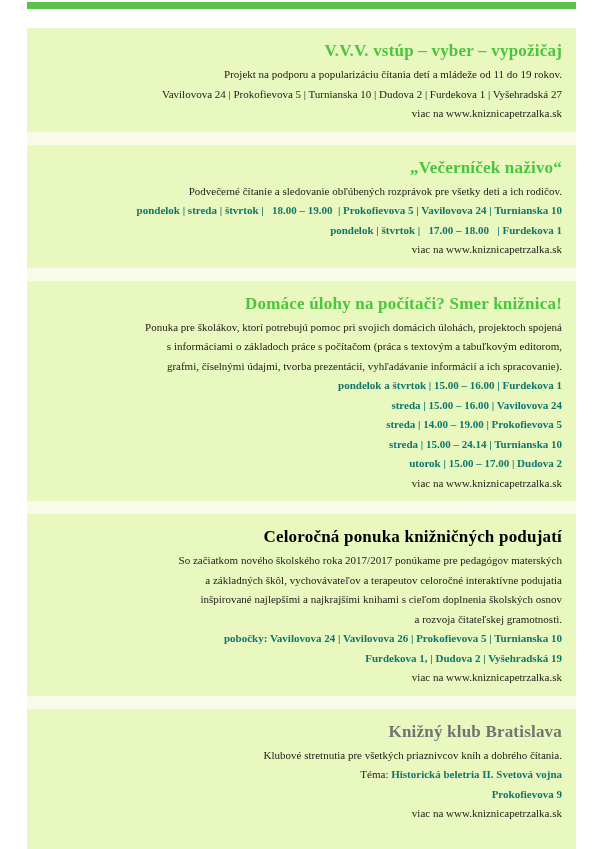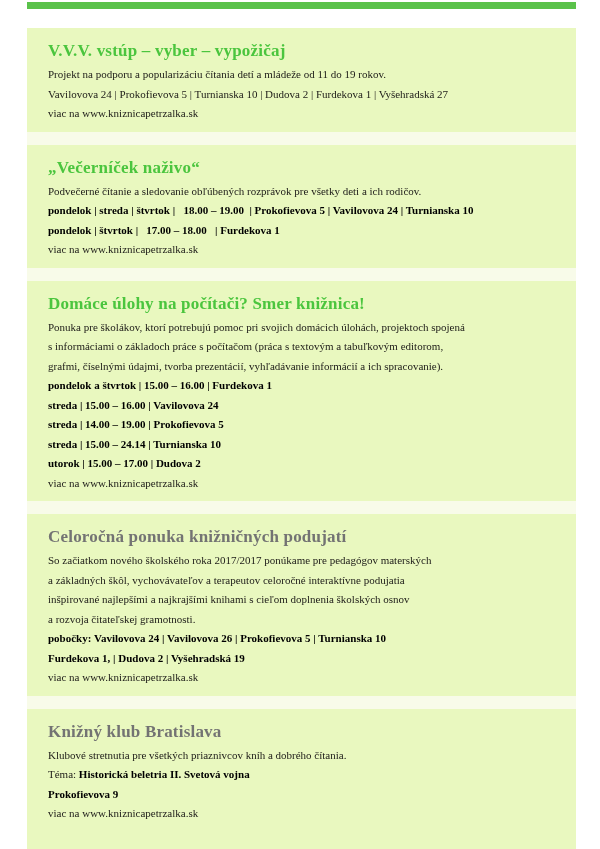--- a/index.html
+++ b/index.html
@@ -16,39 +16,40 @@
     width: 549px; height: 7px;
   }
   .col {
     position: absolute;
     left: 27px; top: 28px;
     width: 549px;
   }
   .block {
     padding: 11px 14px 8px 21px;
     box-sizing: border-box;
+    text-align: right;
   }
   .block.last { padding-bottom: 40px; }
   .gap { height: 13px; }
   .heading {
     font-size: 17px;
     font-weight: bold;
     line-height: 23px;
     margin: 0 0 3px 0;
     letter-spacing: 0.2px;
   }
   .line {
     font-size: 11px;
     line-height: 19.5px;
     color: #22211c;
     white-space: nowrap;
   }
   .line.b, .line .b {
     font-weight: bold;
-    color: #000000;
+    color: #0f766e;
   }
 </style>
 </head>
 <body>
 
 <div class="top-strip" style="background: rgb(90, 194, 74);"></div>
 
 <div class="col">
 
   <section class="block" style="background: rgb(233, 248, 191);">
@@ -79,21 +80,21 @@
     <div class="line b">streda | 15.00 – 16.00 | Vavilovova 24</div>
     <div class="line b">streda | 14.00 – 19.00 | Prokofievova 5</div>
     <div class="line b">streda | 15.00 – 24.14 | Turnianska 10</div>
     <div class="line b">utorok | 15.00 – 17.00 | Dudova 2</div>
     <div class="line">viac na www.kniznicapetrzalka.sk</div>
   </section>
 
   <div class="gap" style="background: rgb(248, 251, 233);"></div>
 
   <section class="block" style="background: rgb(233, 248, 191);">
-    <h2 class="heading" style="color: #737373;">Celoročná ponuka knižničných podujatí</h2>
+    <h2 class="heading" style="color: #000000;">Celoročná ponuka knižničných podujatí</h2>
     <div class="line">So začiatkom nového školského roka 2017/2017 ponúkame pre pedagógov materských</div>
     <div class="line">a základných škôl, vychovávateľov a terapeutov celoročné interaktívne podujatia</div>
     <div class="line">inšpirované najlepšími a najkrajšími knihami s cieľom doplnenia školských osnov</div>
     <div class="line">a rozvoja čitateľskej gramotnosti.</div>
     <div class="line b">pobočky: Vavilovova 24 | Vavilovova 26 | Prokofievova 5 | Turnianska 10</div>
     <div class="line b">Furdekova 1, | Dudova 2 | Vyšehradská 19</div>
     <div class="line">viac na www.kniznicapetrzalka.sk</div>
   </section>
 
   <div class="gap" style="background: rgb(248, 251, 233);"></div>

